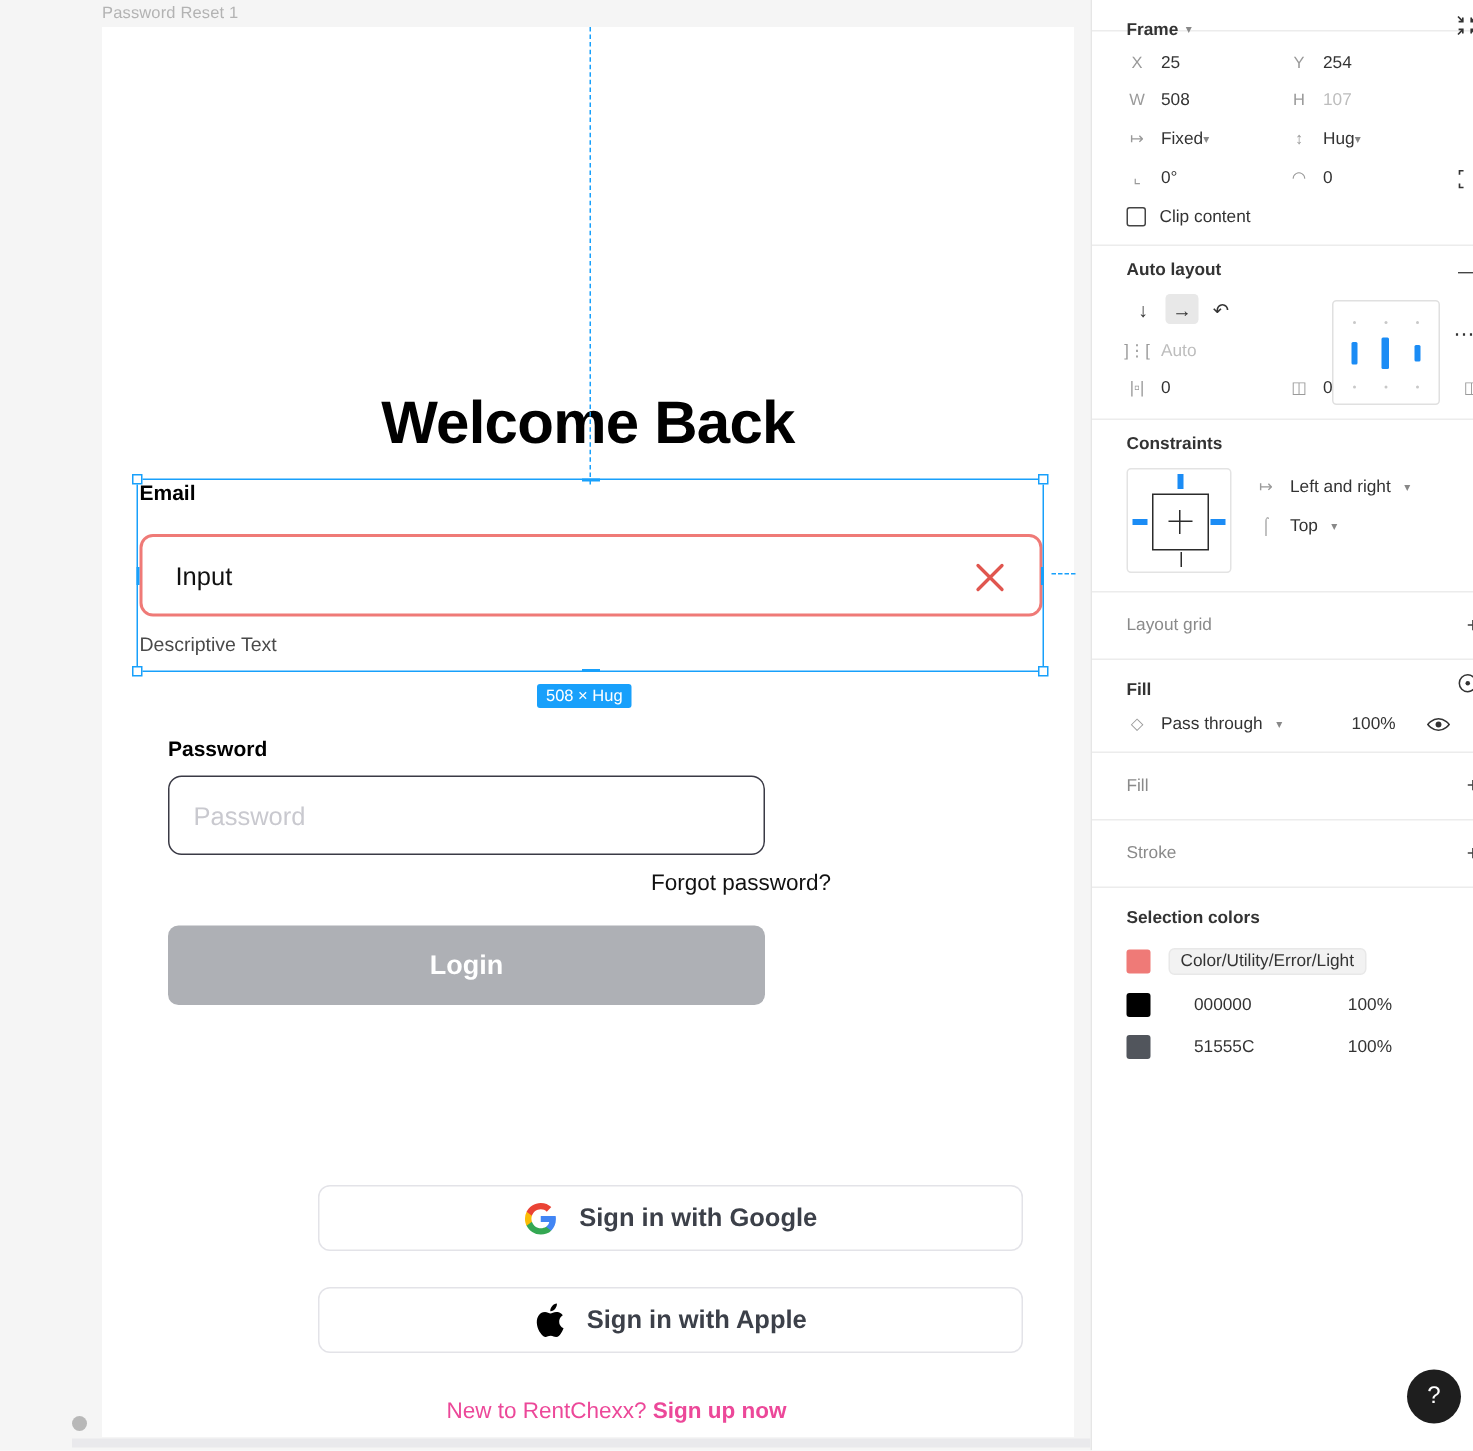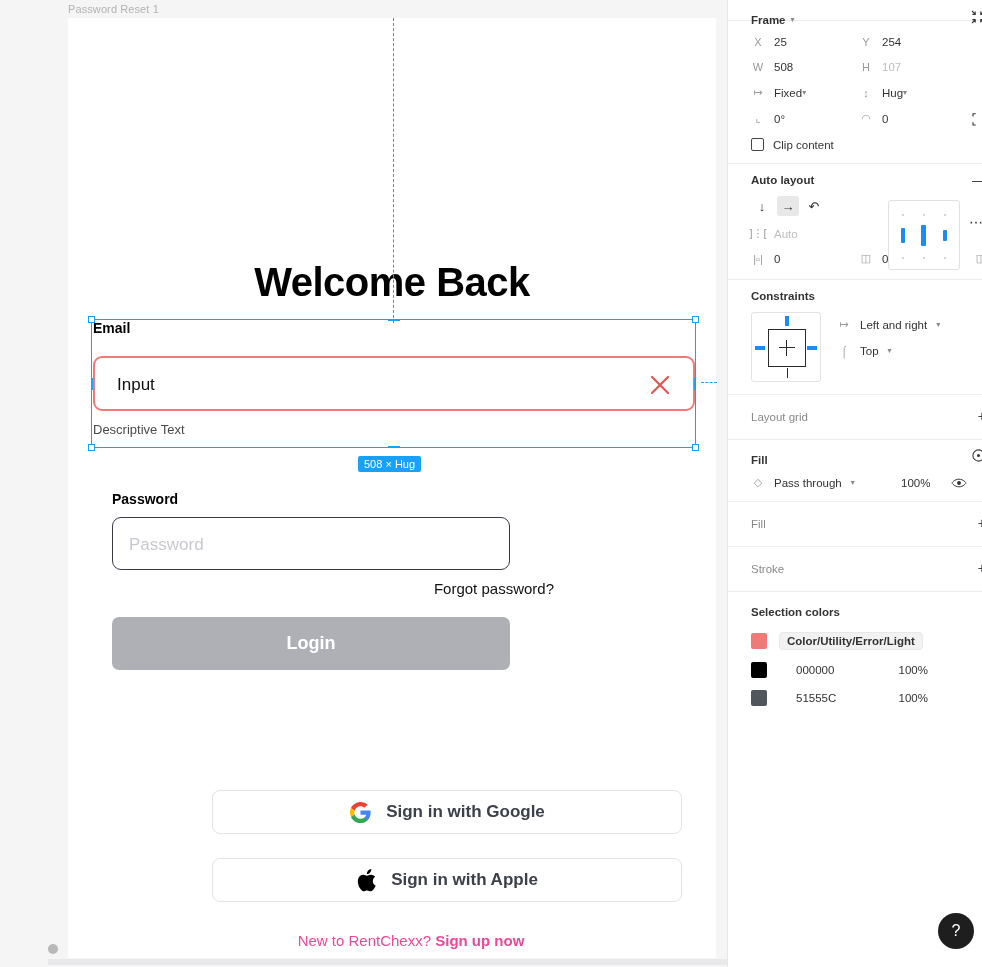--- a/index.html
+++ b/index.html
@@ -245,21 +245,21 @@
 
   .layer-row { display: flex; align-items: center; }
   .layer-left { display: flex; align-items: center; gap: 9px; width: 150px; }
   .opacity-val { font-size: 11.5px; color: #333; width: 46px; }
 
   .swatch-row { display: flex; align-items: center; gap: 12px; margin-bottom: 12px; }
   .swatch { width: 16px; height: 16px; border-radius: 2px; flex: none; }
   .swatch-name { font-size: 11.5px; color: #333; padding-left: 17px; }
   .swatch-name.chip {
     background: #f2f2f2; border: 1px solid #e8e8e8; border-radius: 4px;
-    padding: 2px 7px; color: #333; font-weight: bold;
+    padding: 2px 7px; color: #333;
   }
   .swatch-pct { font-size: 11.5px; color: #333; margin-left: auto; padding-right: 42px; }
 
   .collapse-icon { position: absolute; right: -4px; top: 9px; }
   .target-icon { position: absolute; right: -4px; top: 8px; }
 
   #help-button {
     position: absolute; right: 8px; bottom: 18px;
     width: 36px; height: 36px; border-radius: 50%;
     background: #1e1e1e; color: #fff;

